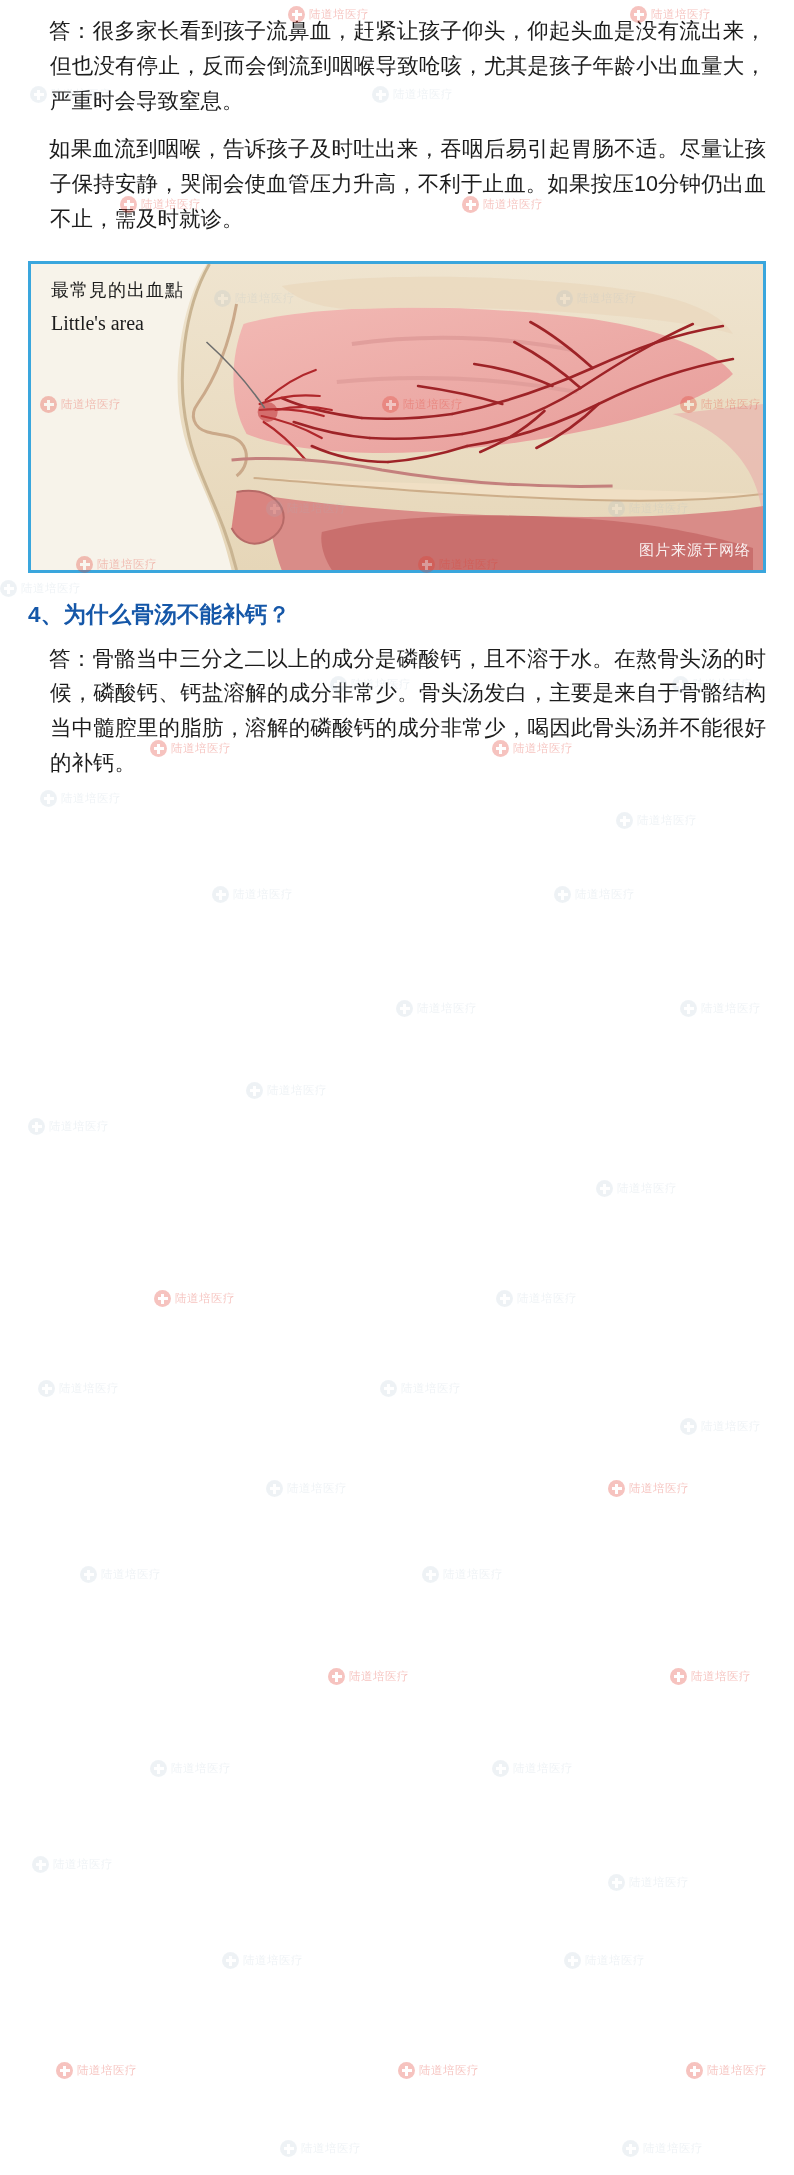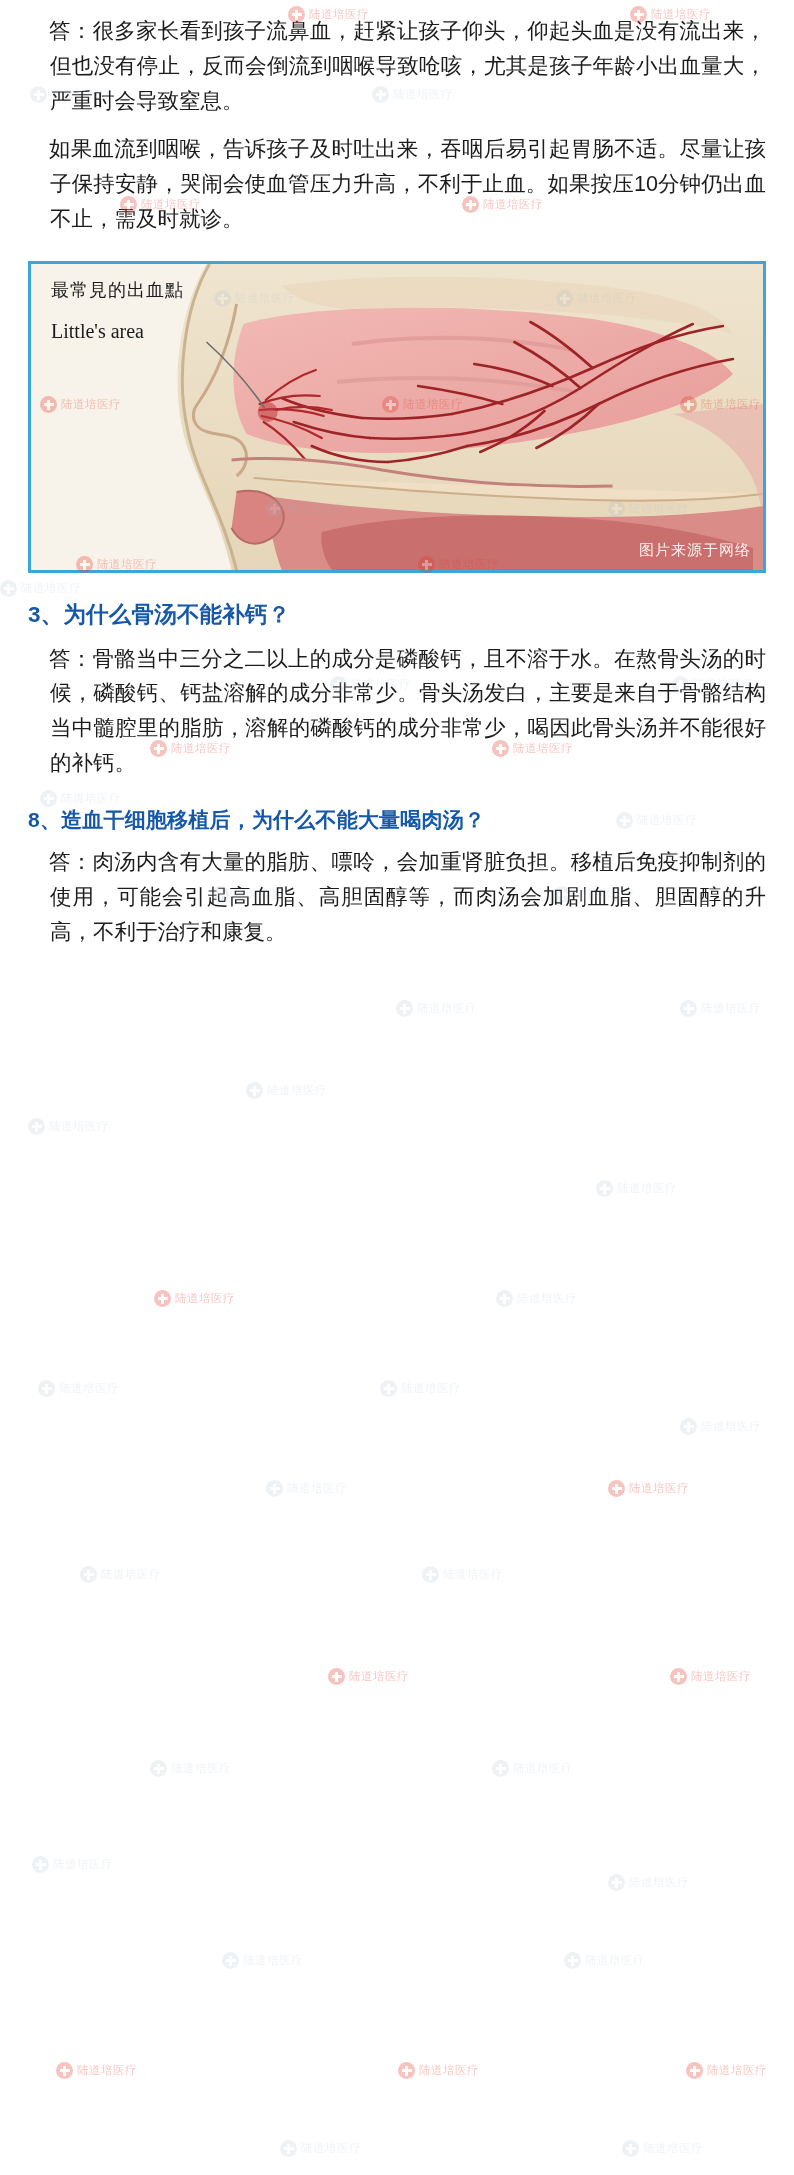--- a/index.html
+++ b/index.html
@@ -120,21 +120,21 @@
   }
   .fig-caption-cn {
     position: absolute;
     left: 20px; top: 14px;
     font-size: 18px;
     color: #1c1c1c;
     letter-spacing: 1px;
   }
   .fig-caption-en {
     position: absolute;
-    left: 20px; top: 56px;
+    left: 20px; top: 48px;
     font-size: 20px;
     color: #1c1c1c;
     font-family: "Liberation Serif", serif;
   }
   .fig-source {
     position: absolute;
     right: 12px;
     bottom: 10px;
     font-size: 15px;
     color: #ffffff;
@@ -225,28 +225,24 @@
 
         <path d="M640,150 C672,160 700,180 715,206 C722,218 726,230 728,242 L730,242 L730,140 Z" fill="#e8b4ae" opacity="0.7"></path>
       </svg>
     </div>
     <div class="fig-caption-cn">最常見的出血點</div>
     <div class="fig-caption-en">Little's area</div>
     <div class="fig-source">图片来源于网络</div>
   </div>
 
   <div class="block">
-    <h2 class="q">3、为什么骨汤不能补钙？</h2>
+    <h2 class="q">4、为什么骨汤不能补钙？</h2>
     <p class="a indent">答：骨骼当中三分之二以上的成分是磷酸钙，且不溶于水。在熬骨头汤的时候，磷酸钙、钙盐溶解的成分非常少。骨头汤发白，主要是来自于骨骼结构当中髓腔里的脂肪，溶解的磷酸钙的成分非常少，喝因此骨头汤并不能很好的补钙。</p>
   </div>
 
-  <div class="block">
-    <h2 class="q small">8、造血干细胞移植后，为什么不能大量喝肉汤？</h2>
-    <p class="a indent">答：肉汤内含有大量的脂肪、嘌呤，会加重肾脏负担。移植后免疫抑制剂的使用，可能会引起高血脂、高胆固醇等，而肉汤会加剧血脂、胆固醇的升高，不利于治疗和康复。</p>
-  </div>
 
 </div>
 
 <div class="watermark-layer">
   <div class="wm" style="left:288px; top:6px;">
     <span class="wm-logo"></span>
     <span class="wm-text">陆道培医疗</span>
   </div>
   <div class="wm" style="left:630px; top:6px;">
     <span class="wm-logo"></span>

